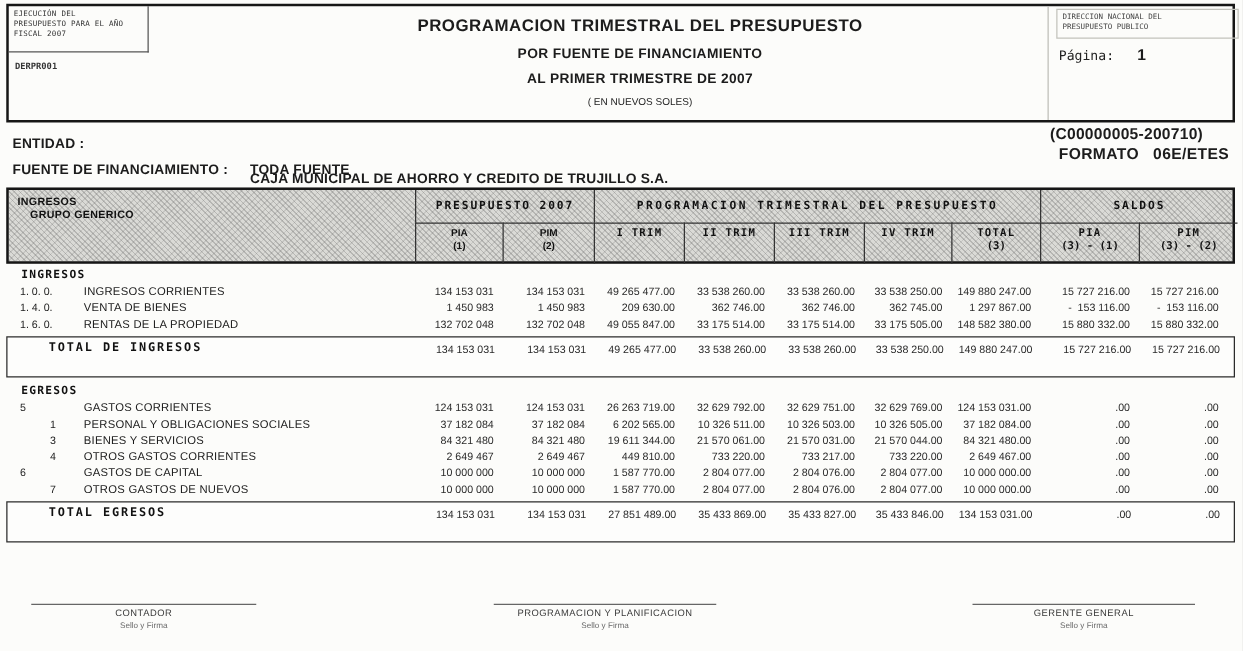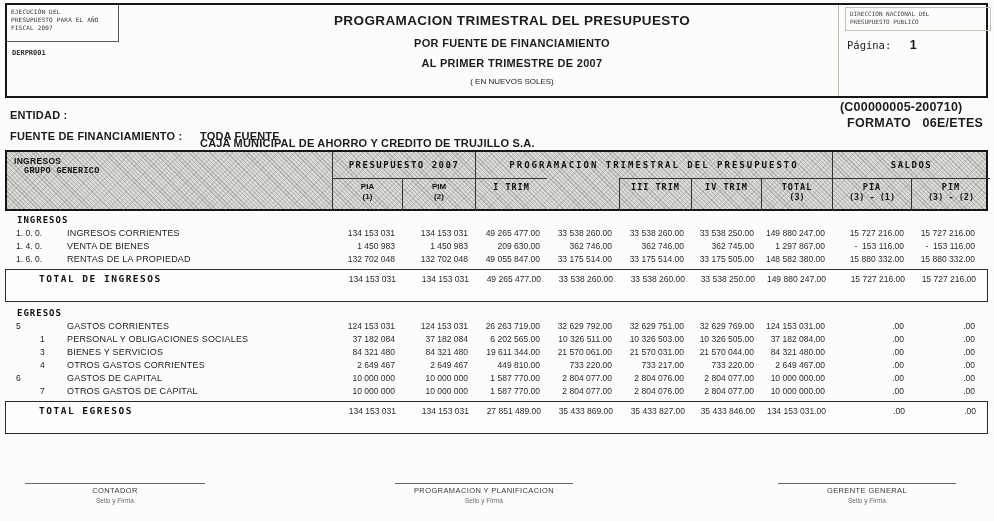--- a/index.html
+++ b/index.html
@@ -58,21 +58,21 @@
     display:grid; grid-template-columns:var(--cols); grid-template-rows:26px 33px;
     border:2px solid #161616;
     background-color:#dadad6;
     background-image:
       repeating-linear-gradient(45deg,  rgba(90,90,90,.28) 0 1px, rgba(0,0,0,0) 1px 3px),
       repeating-linear-gradient(-45deg, rgba(90,90,90,.16) 0 1px, rgba(0,0,0,0) 1px 4px);
     color:#111;
   }
   .hcat { grid-column:1; grid-row:1/3; padding:4px 0 0 7px;
           font-size:8.5px; font-weight:bold; line-height:10px; letter-spacing:.3px; }
-  .hcat .l2 { padding-left:10px;font-family:Liberation Mono, monospace; }
+  .hcat .l2 { padding-left:10px; }
   .hgroup {
     grid-row:1; border-left:1px solid #333;
     font-family:"DejaVu Sans Mono", monospace; font-size:9px; font-weight:bold;
     letter-spacing:1.5px; display:flex; align-items:center; justify-content:center;
   }
   .hg-pres  { grid-column:2/4; }
   .hg-prog  { grid-column:4/9; letter-spacing:2px; }
   .hg-sald  { grid-column:9/11; }
   .hsub {
     grid-row:2; border-left:1px solid #333; border-top:1px solid #333;
@@ -166,20 +166,23 @@
       <div>PIA</div>
       <div class="l2">(1)</div>
     </div>
     <div class="hsub sans" style="grid-column:3">
       <div>PIM</div>
       <div class="l2">(2)</div>
     </div>
     <div class="hsub mono" style="grid-column:4">
       <div>I TRIM</div>
     </div>
+    <div class="hsub mono" style="grid-column:5">
+      <div>II TRIM</div>
+    </div>
     <div class="hsub mono" style="grid-column:6">
       <div>III TRIM</div>
     </div>
     <div class="hsub mono" style="grid-column:7">
       <div>IV TRIM</div>
     </div>
     <div class="hsub mono" style="grid-column:8">
       <div>TOTAL</div>
       <div class="l2">(3)</div>
     </div>
@@ -334,21 +337,21 @@
         <div class="num">2 804 077.00</div>
         <div class="num">2 804 076.00</div>
         <div class="num">2 804 077.00</div>
         <div class="num">10 000 000.00</div>
         <div class="num">.00</div>
         <div class="num c9">.00</div>
       </div>
       <div class="brow item">
         <div class="labcell">
           <span class="code lvl2">7</span>
-          <span class="iname">OTROS GASTOS DE CAPITAL</span>
+          <span class="iname">OTROS GASTOS DE NUEVOS</span>
         </div>
         <div class="num">10 000 000</div>
         <div class="num">10 000 000</div>
         <div class="num">1 587 770.00</div>
         <div class="num">2 804 077.00</div>
         <div class="num">2 804 076.00</div>
         <div class="num">2 804 077.00</div>
         <div class="num">10 000 000.00</div>
         <div class="num">.00</div>
         <div class="num c9">.00</div>

